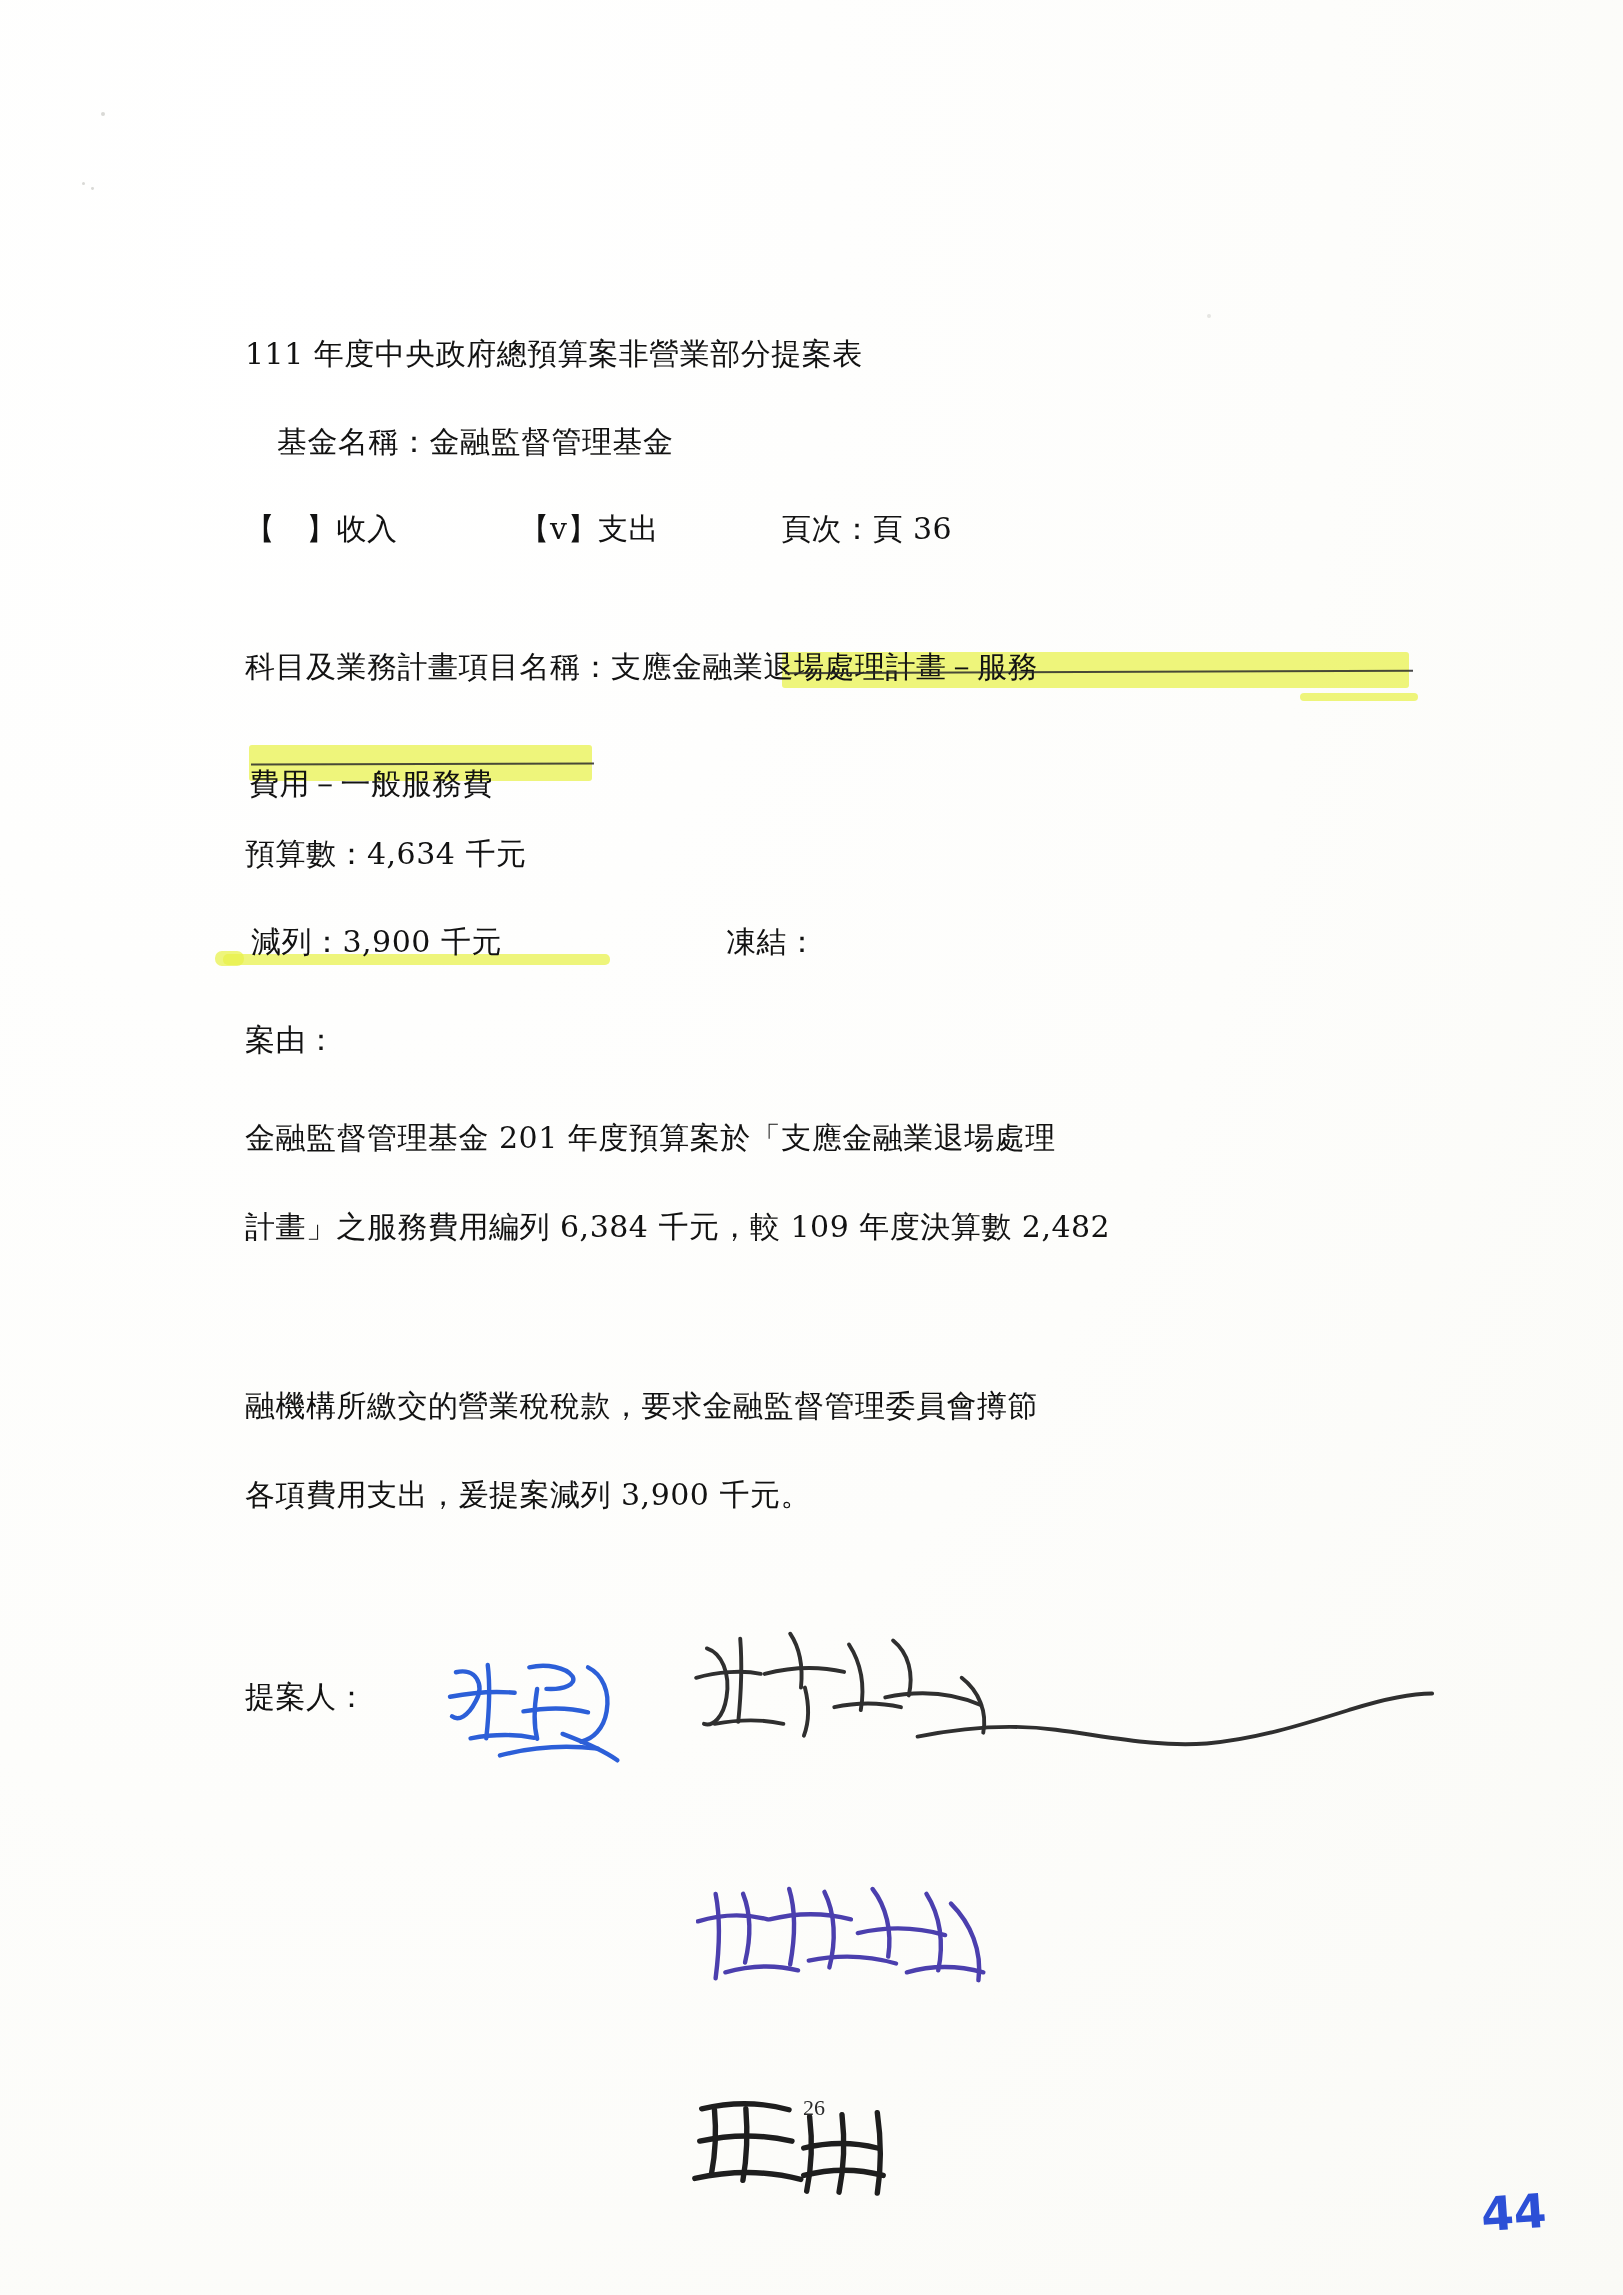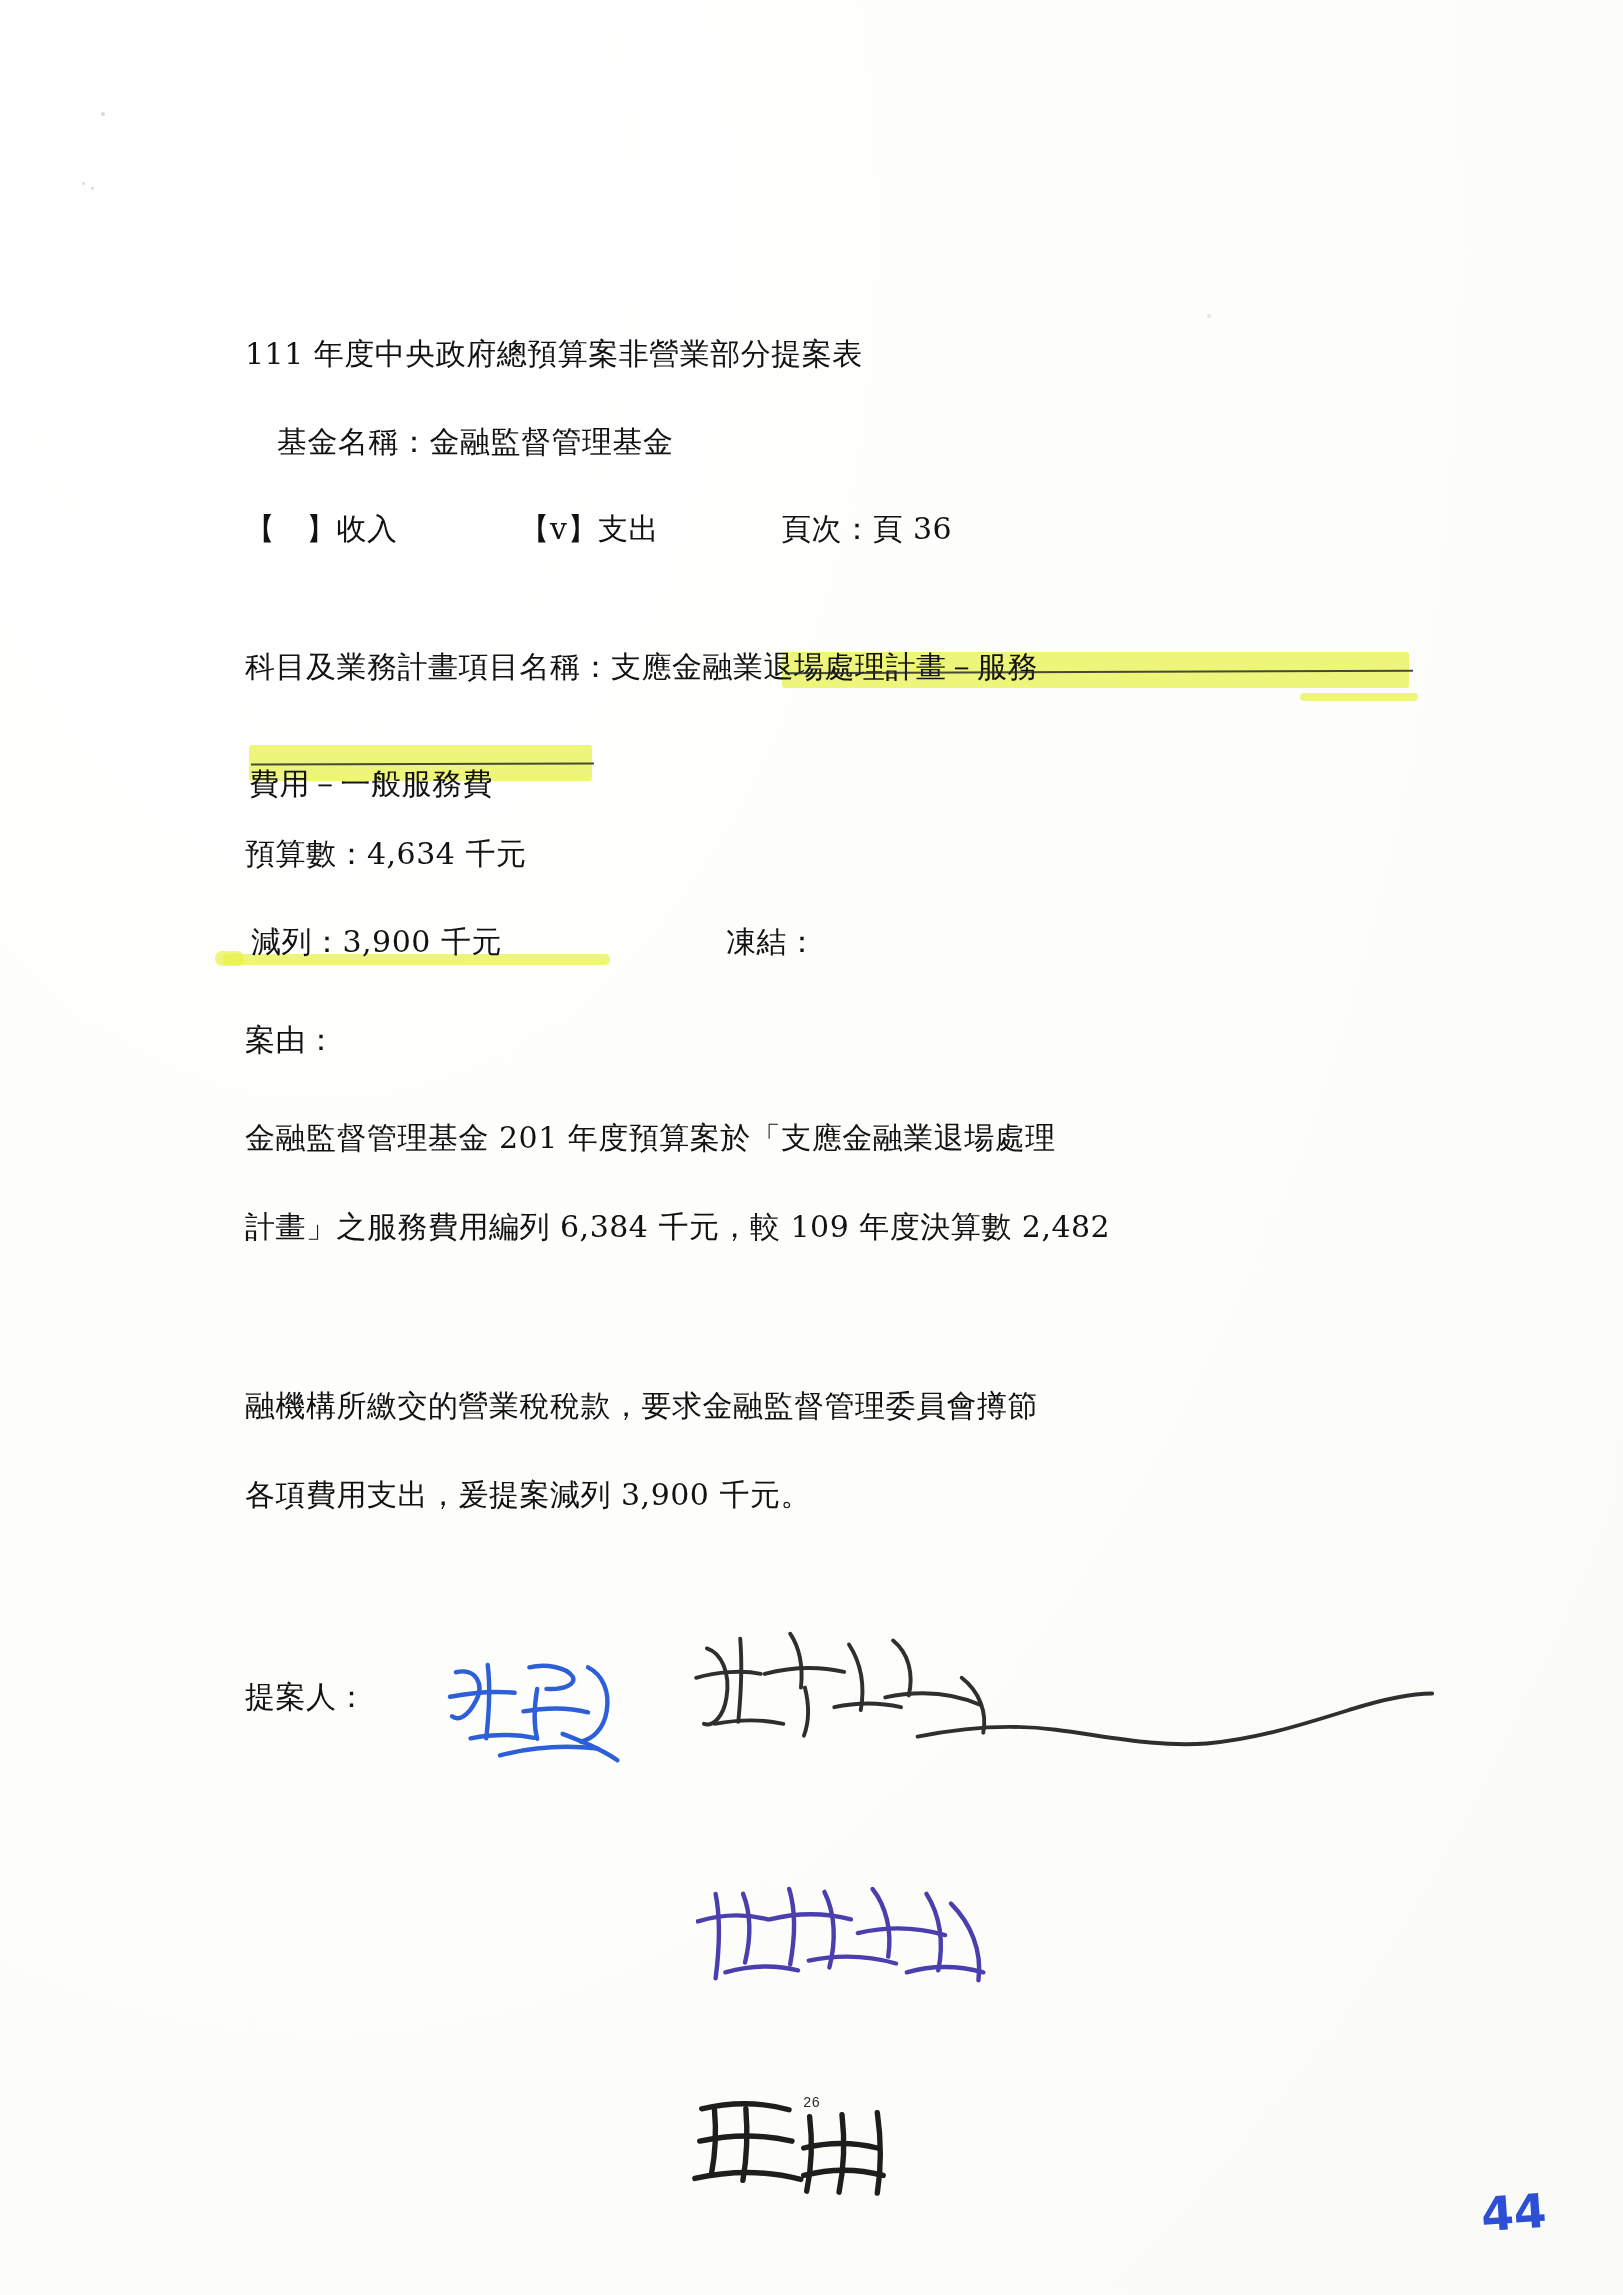--- a/index.html
+++ b/index.html
@@ -74,22 +74,22 @@
   }
 
   .page-number-blue {
     position: absolute;
     font-family: "DejaVu Sans", "Liberation Sans", sans-serif;
     color: #2c4fd6;
   }
 
   .sup {
     position: absolute;
-    font-size: 14px;
-    font-family: Liberation Mono, monospace;
+    font-size: 22px;
+    font-family: Liberation Serif, serif;
     color: #2a2a2a;
   }
 </style>
 </head>
 <body>
 
 <div class="page">
 
   <div class="speck" style="left:101px;top:112px;width:4.4px;height:4.4px;"></div>
   <div class="speck" style="left:82px;top:182px;width:3.4px;height:3.4px;"></div>

